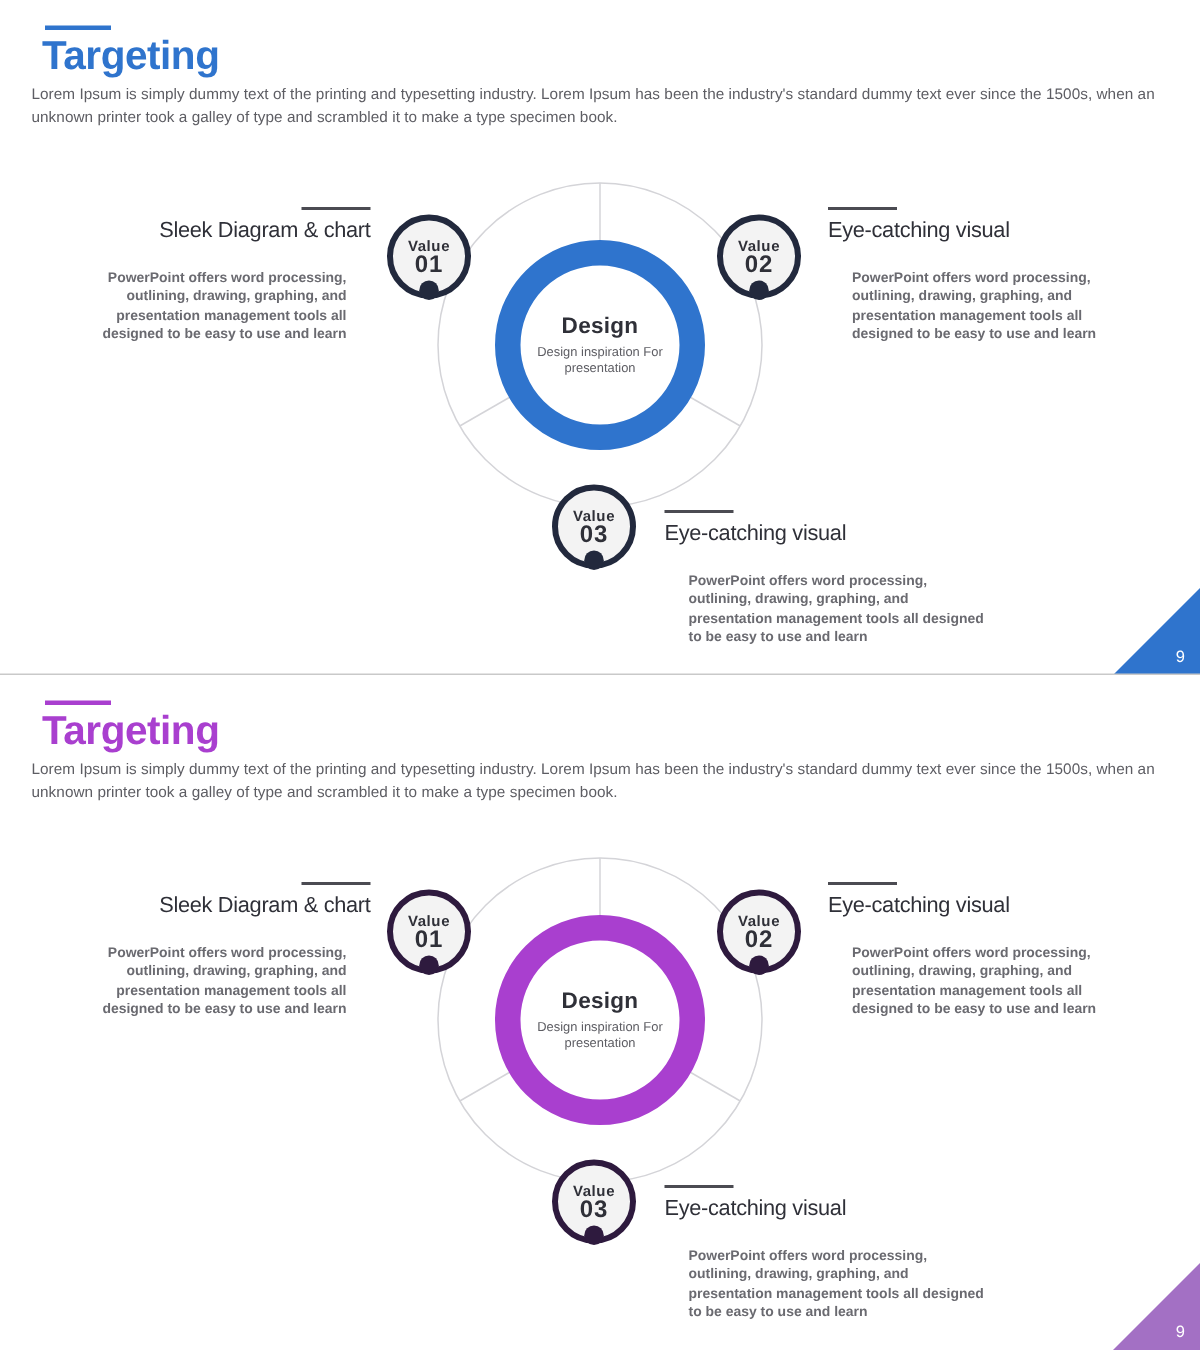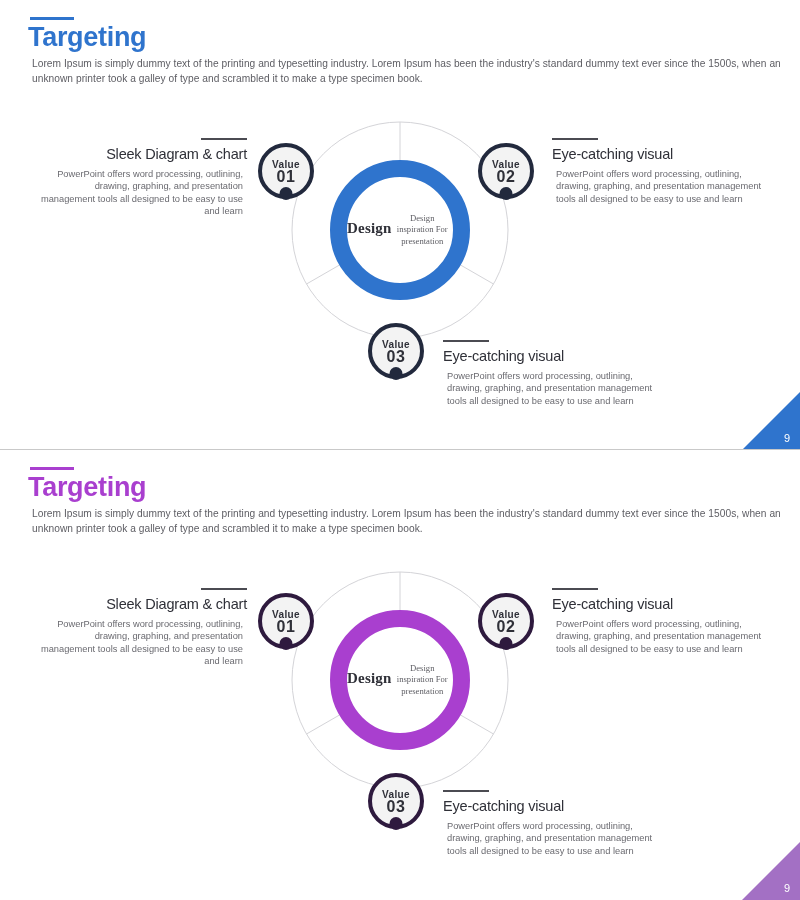--- a/index.html
+++ b/index.html
@@ -18,40 +18,39 @@
   
   .title-rule{
     position:absolute;left:30px;top:17px;width:44px;height:3px;
   }
   .page-title{
     position:absolute;left:28px;top:20px;
     font-size:27px;font-weight:bold;letter-spacing:-0.3px;
     line-height:34px;
   }
   .intro{
-    position:absolute;left:32px;top:57px;width:750px;
+    position:absolute;left:21px;top:57px;width:750px;
     font-size:10.2px;line-height:14.5px;color:#5d5d63;
     letter-spacing:0.04px;
   }
 
   
   .diagram{position:absolute;left:280px;top:110px;width:240px;height:240px;}
   .outer-ring{
     position:absolute;left:0;top:0;width:100%;height:100%;
   }
   .ring{
     position:absolute;left:50px;top:50px;width:140px;height:140px;
     border-radius:50%;box-sizing:border-box;border:17px solid #2f74cd;
     background:#fff;
   }
   .ring-center{
     position:absolute;left:0;top:0;right:0;bottom:0;
-    display:flex;flex-direction:row;align-items:center;justify-content:center;
+    display:flex;flex-direction:column;align-items:center;justify-content:center;
     text-align:center;
-    font-family:Liberation Serif, serif;
   }
   .ring-title{
     font-size:15px;font-weight:bold;color:#2f3038;letter-spacing:0.2px;
     margin-bottom:3px;
   }
   .ring-sub{
     font-size:8.6px;line-height:11.2px;color:#5d5d63;
   }
 
   
@@ -72,21 +71,21 @@
   .badge-3{left:368px;top:323px;}
 
   
   .info{position:absolute;}
   .info .irule{height:2px;background:#4b4b52;margin-bottom:6px;width:46px;}
   .info h3{
     margin:0 0 5px 0;font-size:14.5px;font-weight:normal;color:#2f3038;
     letter-spacing:-0.2px;line-height:17px;
   }
   .info p{
-    margin:4px;font-size:9.3px;line-height:12.3px;color:#6a6a70;
+    margin:16px;font-size:9.3px;line-height:12.3px;color:#6a6a70;font-weight:bold;
   }
   .info.right-align{text-align:right;}
   .info.right-align .irule{margin-left:auto;}
 
   .info-left{left:35px;top:138px;width:212px;}
   .info-right{left:552px;top:138px;width:220px;}
   .info-bottom{left:443px;top:340px;width:230px;}
 
   
   .corner{

